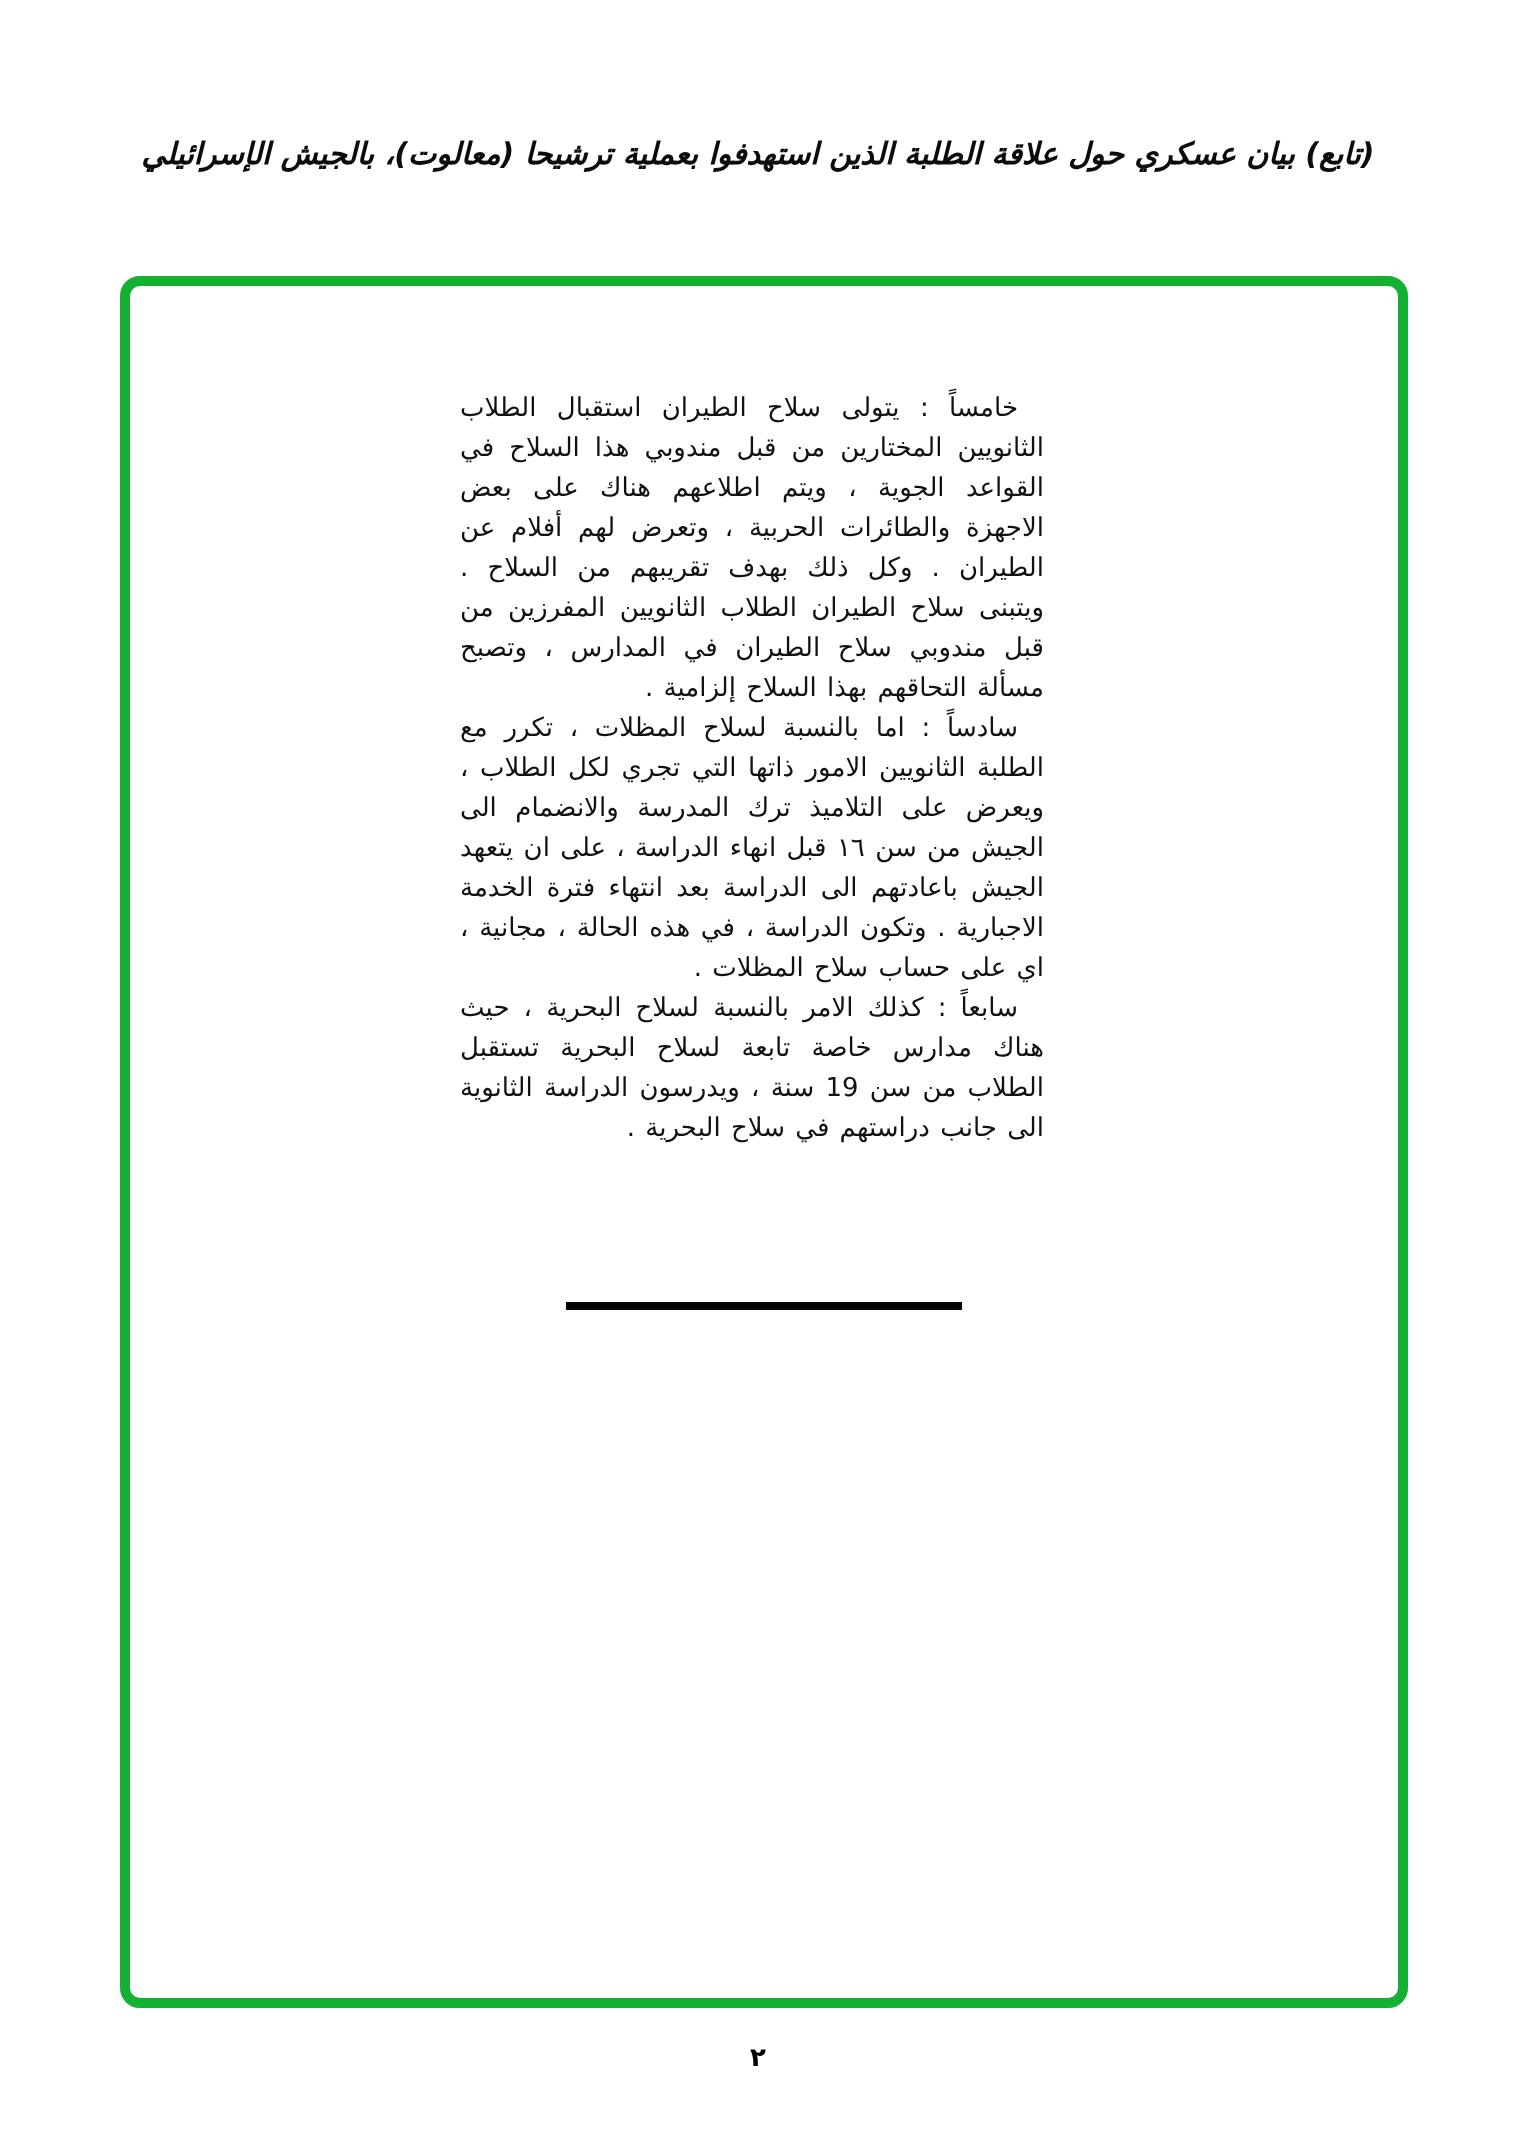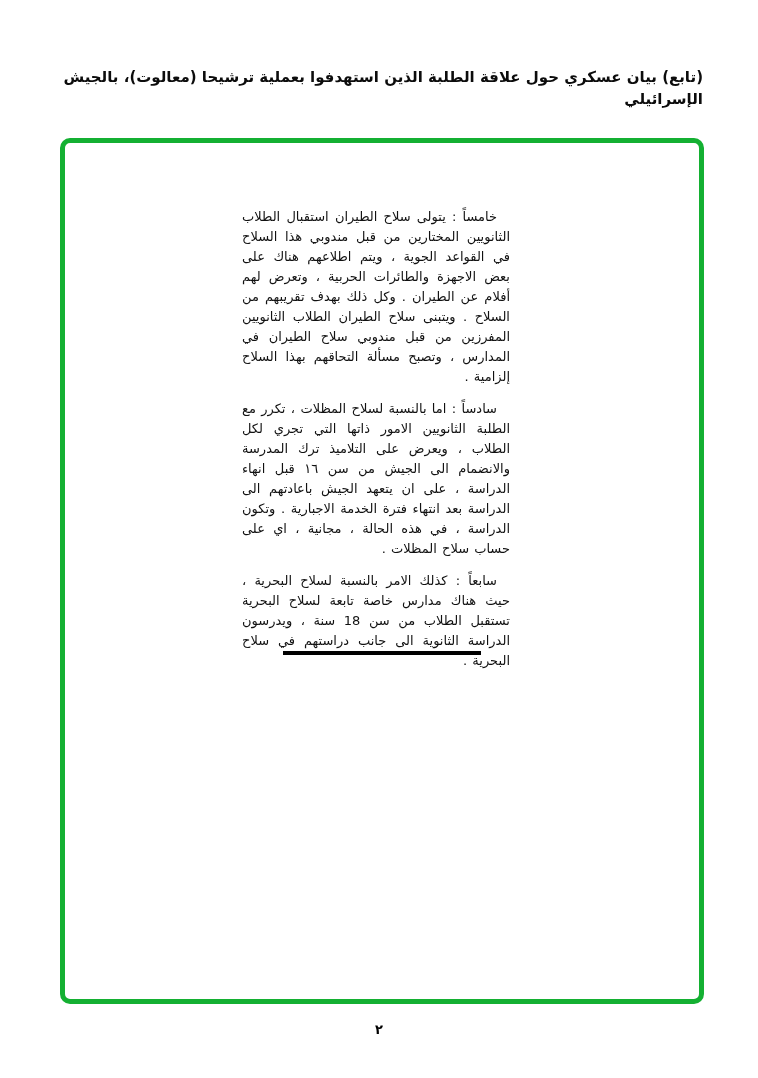--- a/index.html
+++ b/index.html
@@ -8,22 +8,23 @@
     background: #ffffff;
     font-family: "DejaVu Sans", sans-serif;
     position: relative;
     overflow: hidden;
   }
   .page { position: absolute; inset: 0; width: 758px; height: 1078px; background: #fff; }
 
   .header {
     position: absolute;
     top: 66px; left: 0; right: 0;
-    text-align: right;
+    text-align: center;
     direction: rtl;
+    font-style: italic;
   }
   .title {
     font-size: 15px;
     font-weight: bold;
     color: #0c0c0c;
     line-height: 22px;
     padding: 0 55px;
     letter-spacing: 0.2px;
   }
   .source {
@@ -50,21 +51,21 @@
     width: 292px;
     direction: rtl;
     color: #111;
   }
   .textcol p {
     font-size: 13px;
     line-height: 20px;
     text-align: justify;
     text-indent: 13px;
     word-spacing: 1px;
-    margin: 12px;
+    margin: 0;
   }
 
   .divider {
     position: absolute;
     left: 218px;
     top: 508px;
     width: 198px;
     height: 4px;
     background: #000;
   }
@@ -86,20 +87,20 @@
 <div class="page">
 
   <div class="header">
     <div class="title">(تابع) بيان عسكري حول علاقة الطلبة الذين استهدفوا بعملية ترشيحا (معالوت)، بالجيش الإسرائيلي</div>
   </div>
 
   <div class="frame">
     <div class="textcol">
         <p>خامساً : يتولى سلاح الطيران استقبال الطلاب الثانويين المختارين من قبل مندوبي هذا السلاح في القواعد الجوية ، ويتم اطلاعهم هناك على بعض الاجهزة والطائرات الحربية ، وتعرض لهم أفلام عن الطيران . وكل ذلك بهدف تقريبهم من السلاح . ويتبنى سلاح الطيران الطلاب الثانويين المفرزين من قبل مندوبي سلاح الطيران في المدارس ، وتصبح مسألة التحاقهم بهذا السلاح إلزامية .</p>
         <p>سادساً : اما بالنسبة لسلاح المظلات ، تكرر مع الطلبة الثانويين الامور ذاتها التي تجري لكل الطلاب ، ويعرض على التلاميذ ترك المدرسة والانضمام الى الجيش من سن ١٦ قبل انهاء الدراسة ، على ان يتعهد الجيش باعادتهم الى الدراسة بعد انتهاء فترة الخدمة الاجبارية . وتكون الدراسة ، في هذه الحالة ، مجانية ، اي على حساب سلاح المظلات .</p>
-        <p>سابعاً : كذلك الامر بالنسبة لسلاح البحرية ، حيث هناك مدارس خاصة تابعة لسلاح البحرية تستقبل الطلاب من سن 18 سنة ، ويدرسون الدراسة الثانوية الى جانب دراستهم في سلاح البحرية .</p>
+        <p>سابعاً : كذلك الامر بالنسبة لسلاح البحرية ، حيث هناك مدارس خاصة تابعة لسلاح البحرية تستقبل الطلاب من سن 19 سنة ، ويدرسون الدراسة الثانوية الى جانب دراستهم في سلاح البحرية .</p>
       </div>
     <div class="divider"></div>
   </div>
 
   <div class="pagenum">٢</div>
 
 </div>
 
 </body></html>

